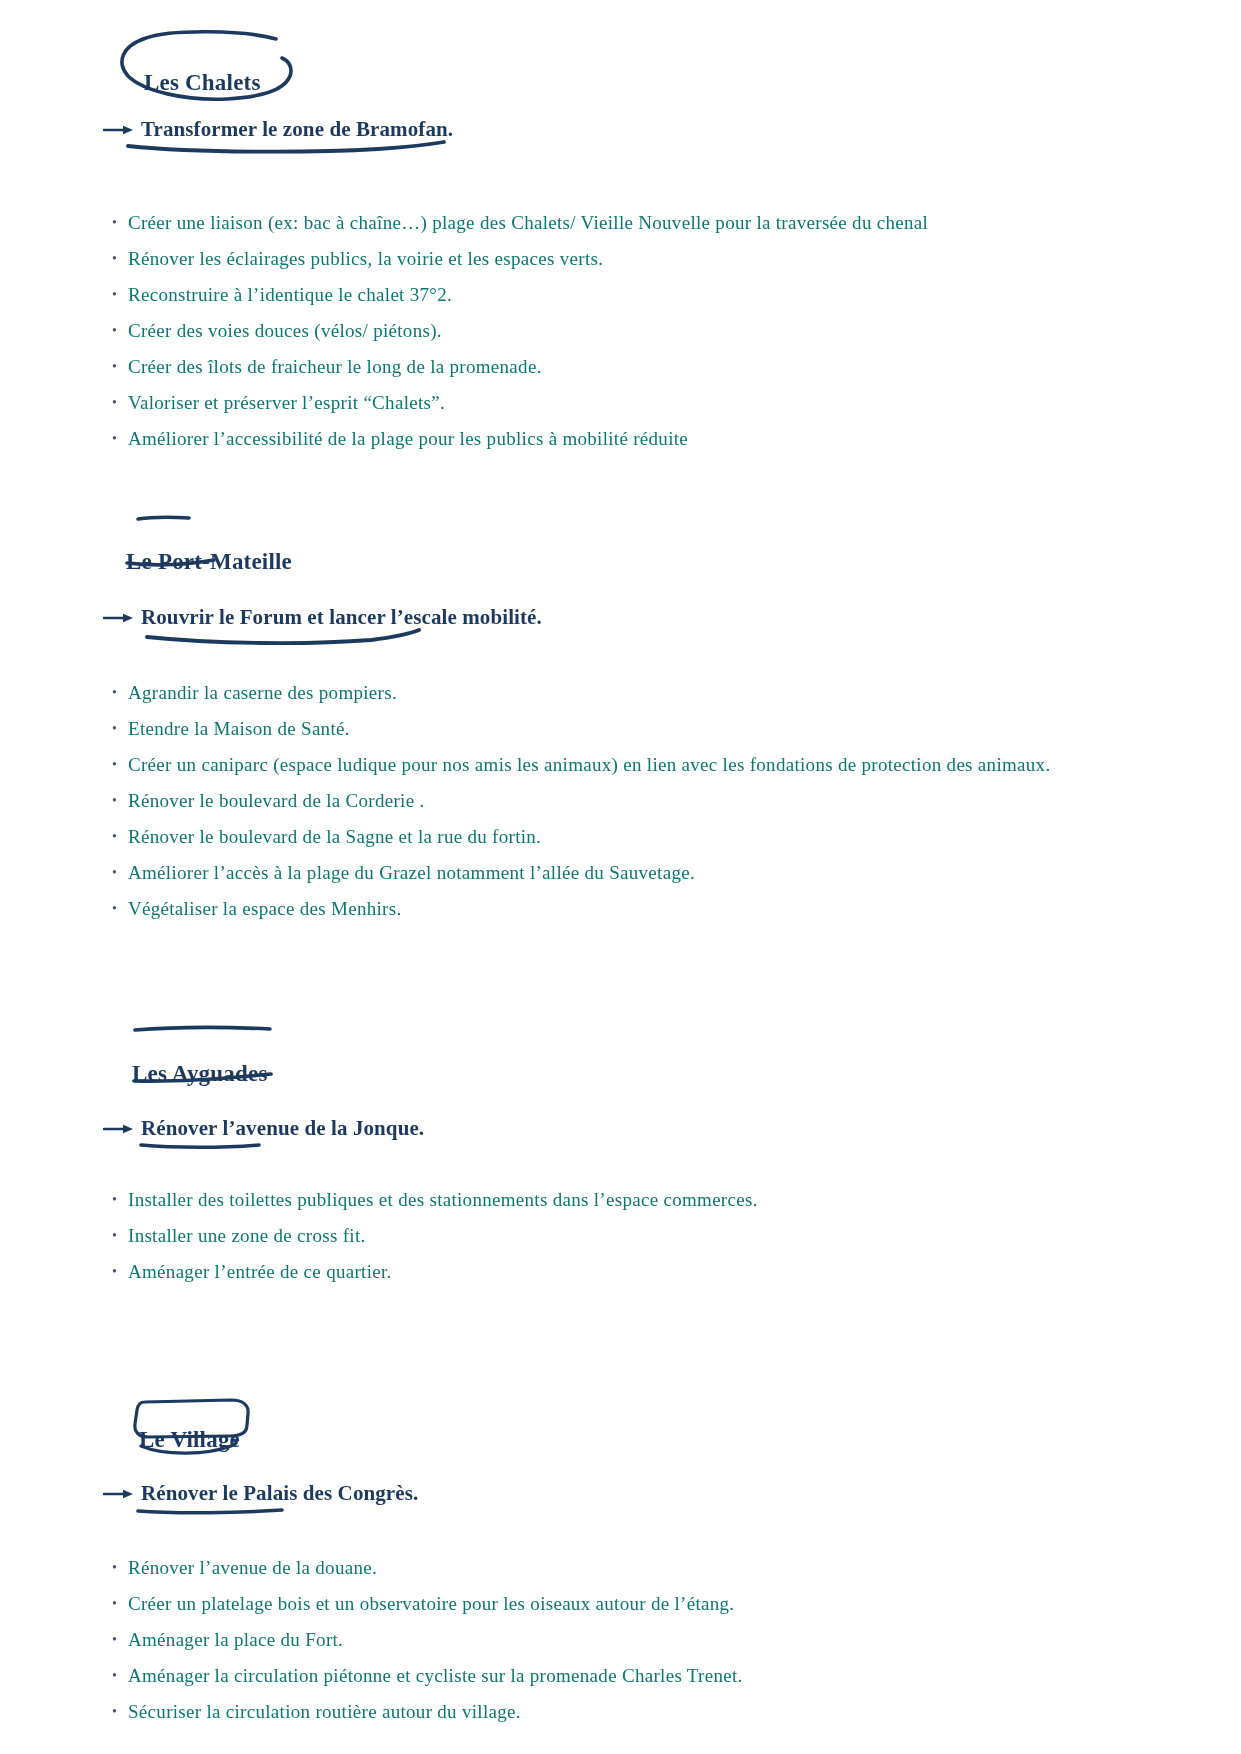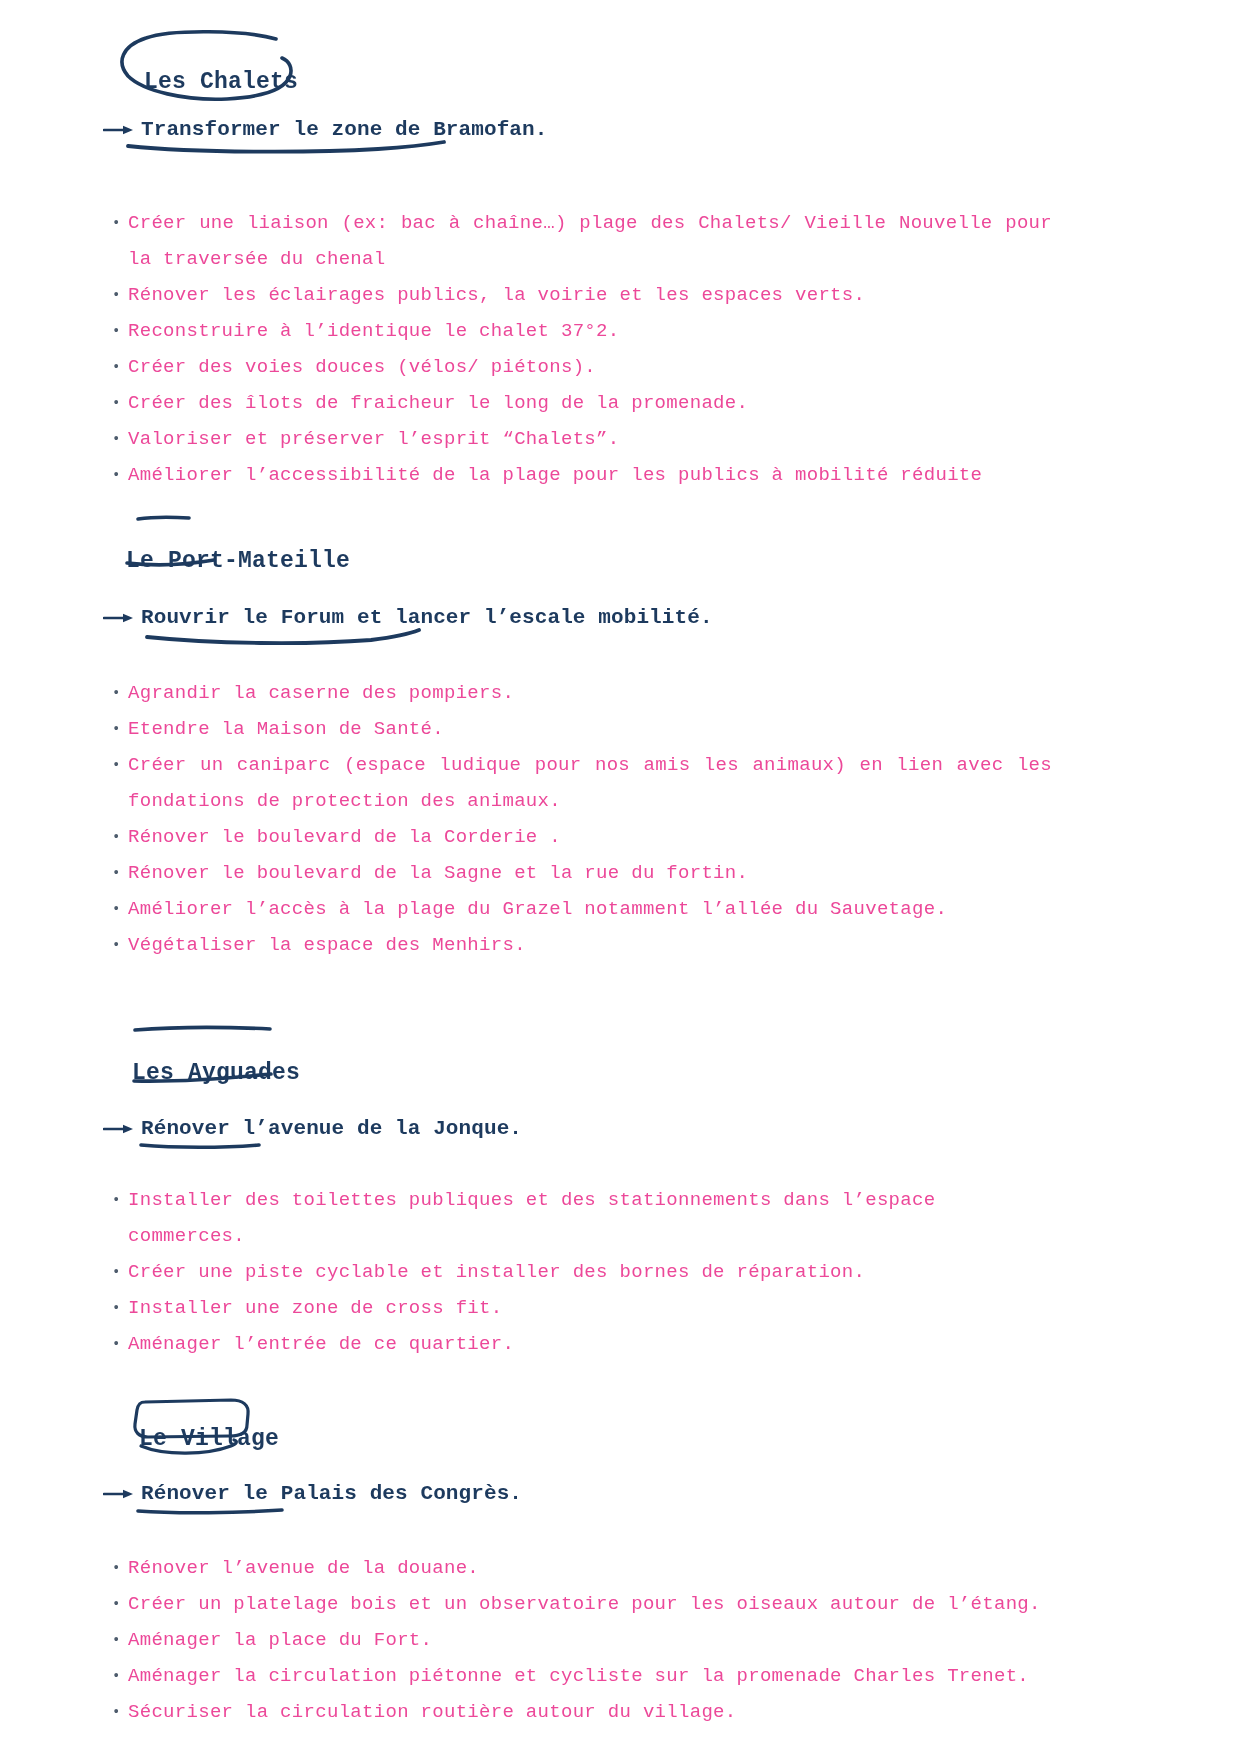--- a/index.html
+++ b/index.html
@@ -1,21 +1,21 @@
 <!DOCTYPE html>
 <html lang="fr"><head>
 <meta charset="utf-8">
 <style>
   html,body{margin:0;padding:0;background:#ffffff;}
   .page{
     position:relative;
     width:1141px;
     height:1754px;
     background:#ffffff;
-    font-family:Liberation Mono, monospace;
+    font-family:Liberation Serif, serif;
     color:#4d5b6c;
     overflow:hidden;
   }
   .section-title{
     position:absolute;
     font-size:23px;
     font-weight:700;
     color:#1d3a5e;
     letter-spacing:0.2px;
     white-space:nowrap;
@@ -38,21 +38,21 @@
   }
   .bullet-list{
     position:absolute;
     list-style:none;
     margin:0;
     padding:0;
     width:940px;
     font-size:19px;
     line-height:36px;
     letter-spacing:0.3px;
-    color:#ec4899;
+    color:#0f766e;
   }
   .bullet-list li{
     position:relative;
     padding-left:16px;
   }
   .bullet-list li::before{
     content:"•";
     position:absolute;
     left:0;
     top:0;
@@ -149,21 +149,20 @@
         <polygon class="head" points="20,2.8 30,7 20,11.2" fill="#1d3a5e"></polygon>
       </svg>
       <span class="subtitle-text">Rénover l’avenue de la Jonque.</span>
     </div>
     <svg class="deco" style="left:139px;top:1141px;" width="124" height="10" viewBox="0 0 124 10">
       <path d="M 2,4 C 36,7 84,7 120,4" stroke-width="3.6"></path>
     </svg>
 
     <ul class="bullet-list" style="left:112px;top:1182px;">
       <li>Installer des toilettes publiques et des stationnements dans l’espace commerces.</li>
-      <li>Créer une piste cyclable et installer des bornes de réparation.</li>
       <li>Installer une zone de cross fit.</li>
       <li>Aménager l’entrée de ce quartier.</li>
     </ul>
   </div>
 
   <div>
     <svg class="deco" style="left:131px;top:1398px;" width="126" height="62" viewBox="0 0 126 62">
       <path d="M 14,4 L 100,2 C 112,2 118,7 117,16 L 116,27 C 116,35 109,38 99,38 L 17,39 C 8,39 3,34 4,26 L 6,12 C 7,6 9,4 14,4" stroke-width="3.2"></path>
       <path d="M 10,48 C 34,58 76,57 100,48 C 106,46 107,43 103,42" stroke-width="3.2"></path>
     </svg>

